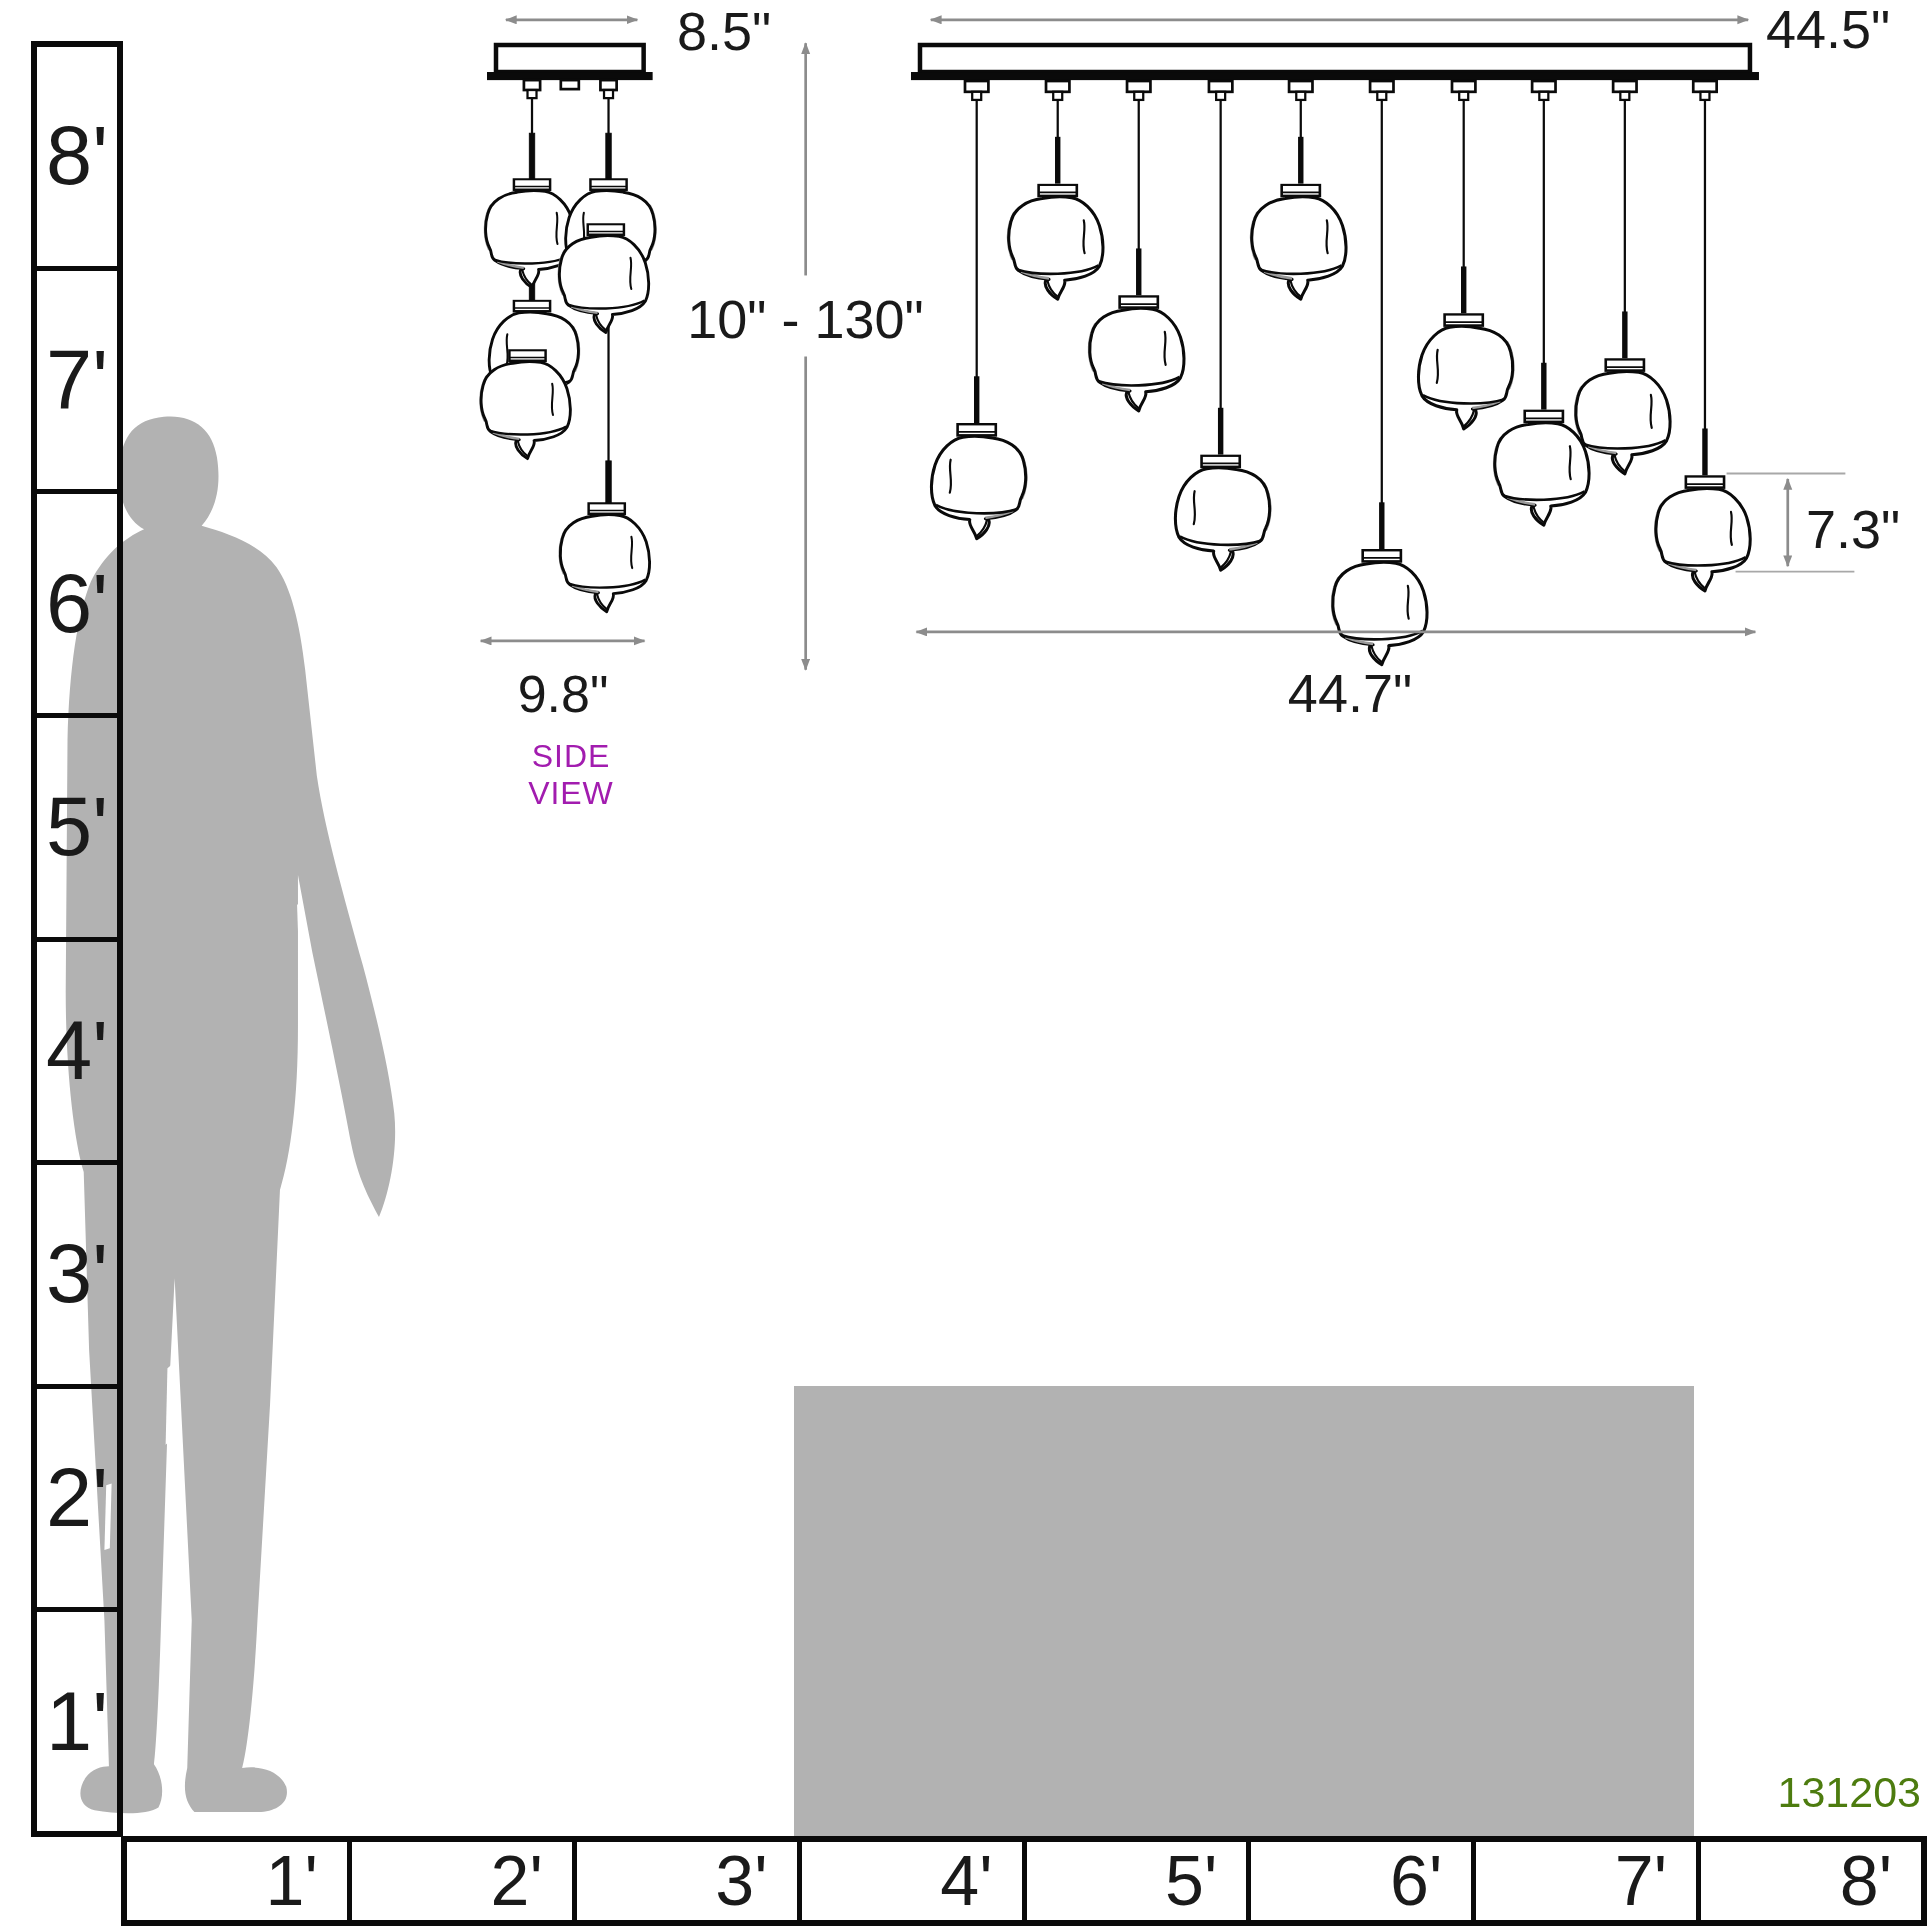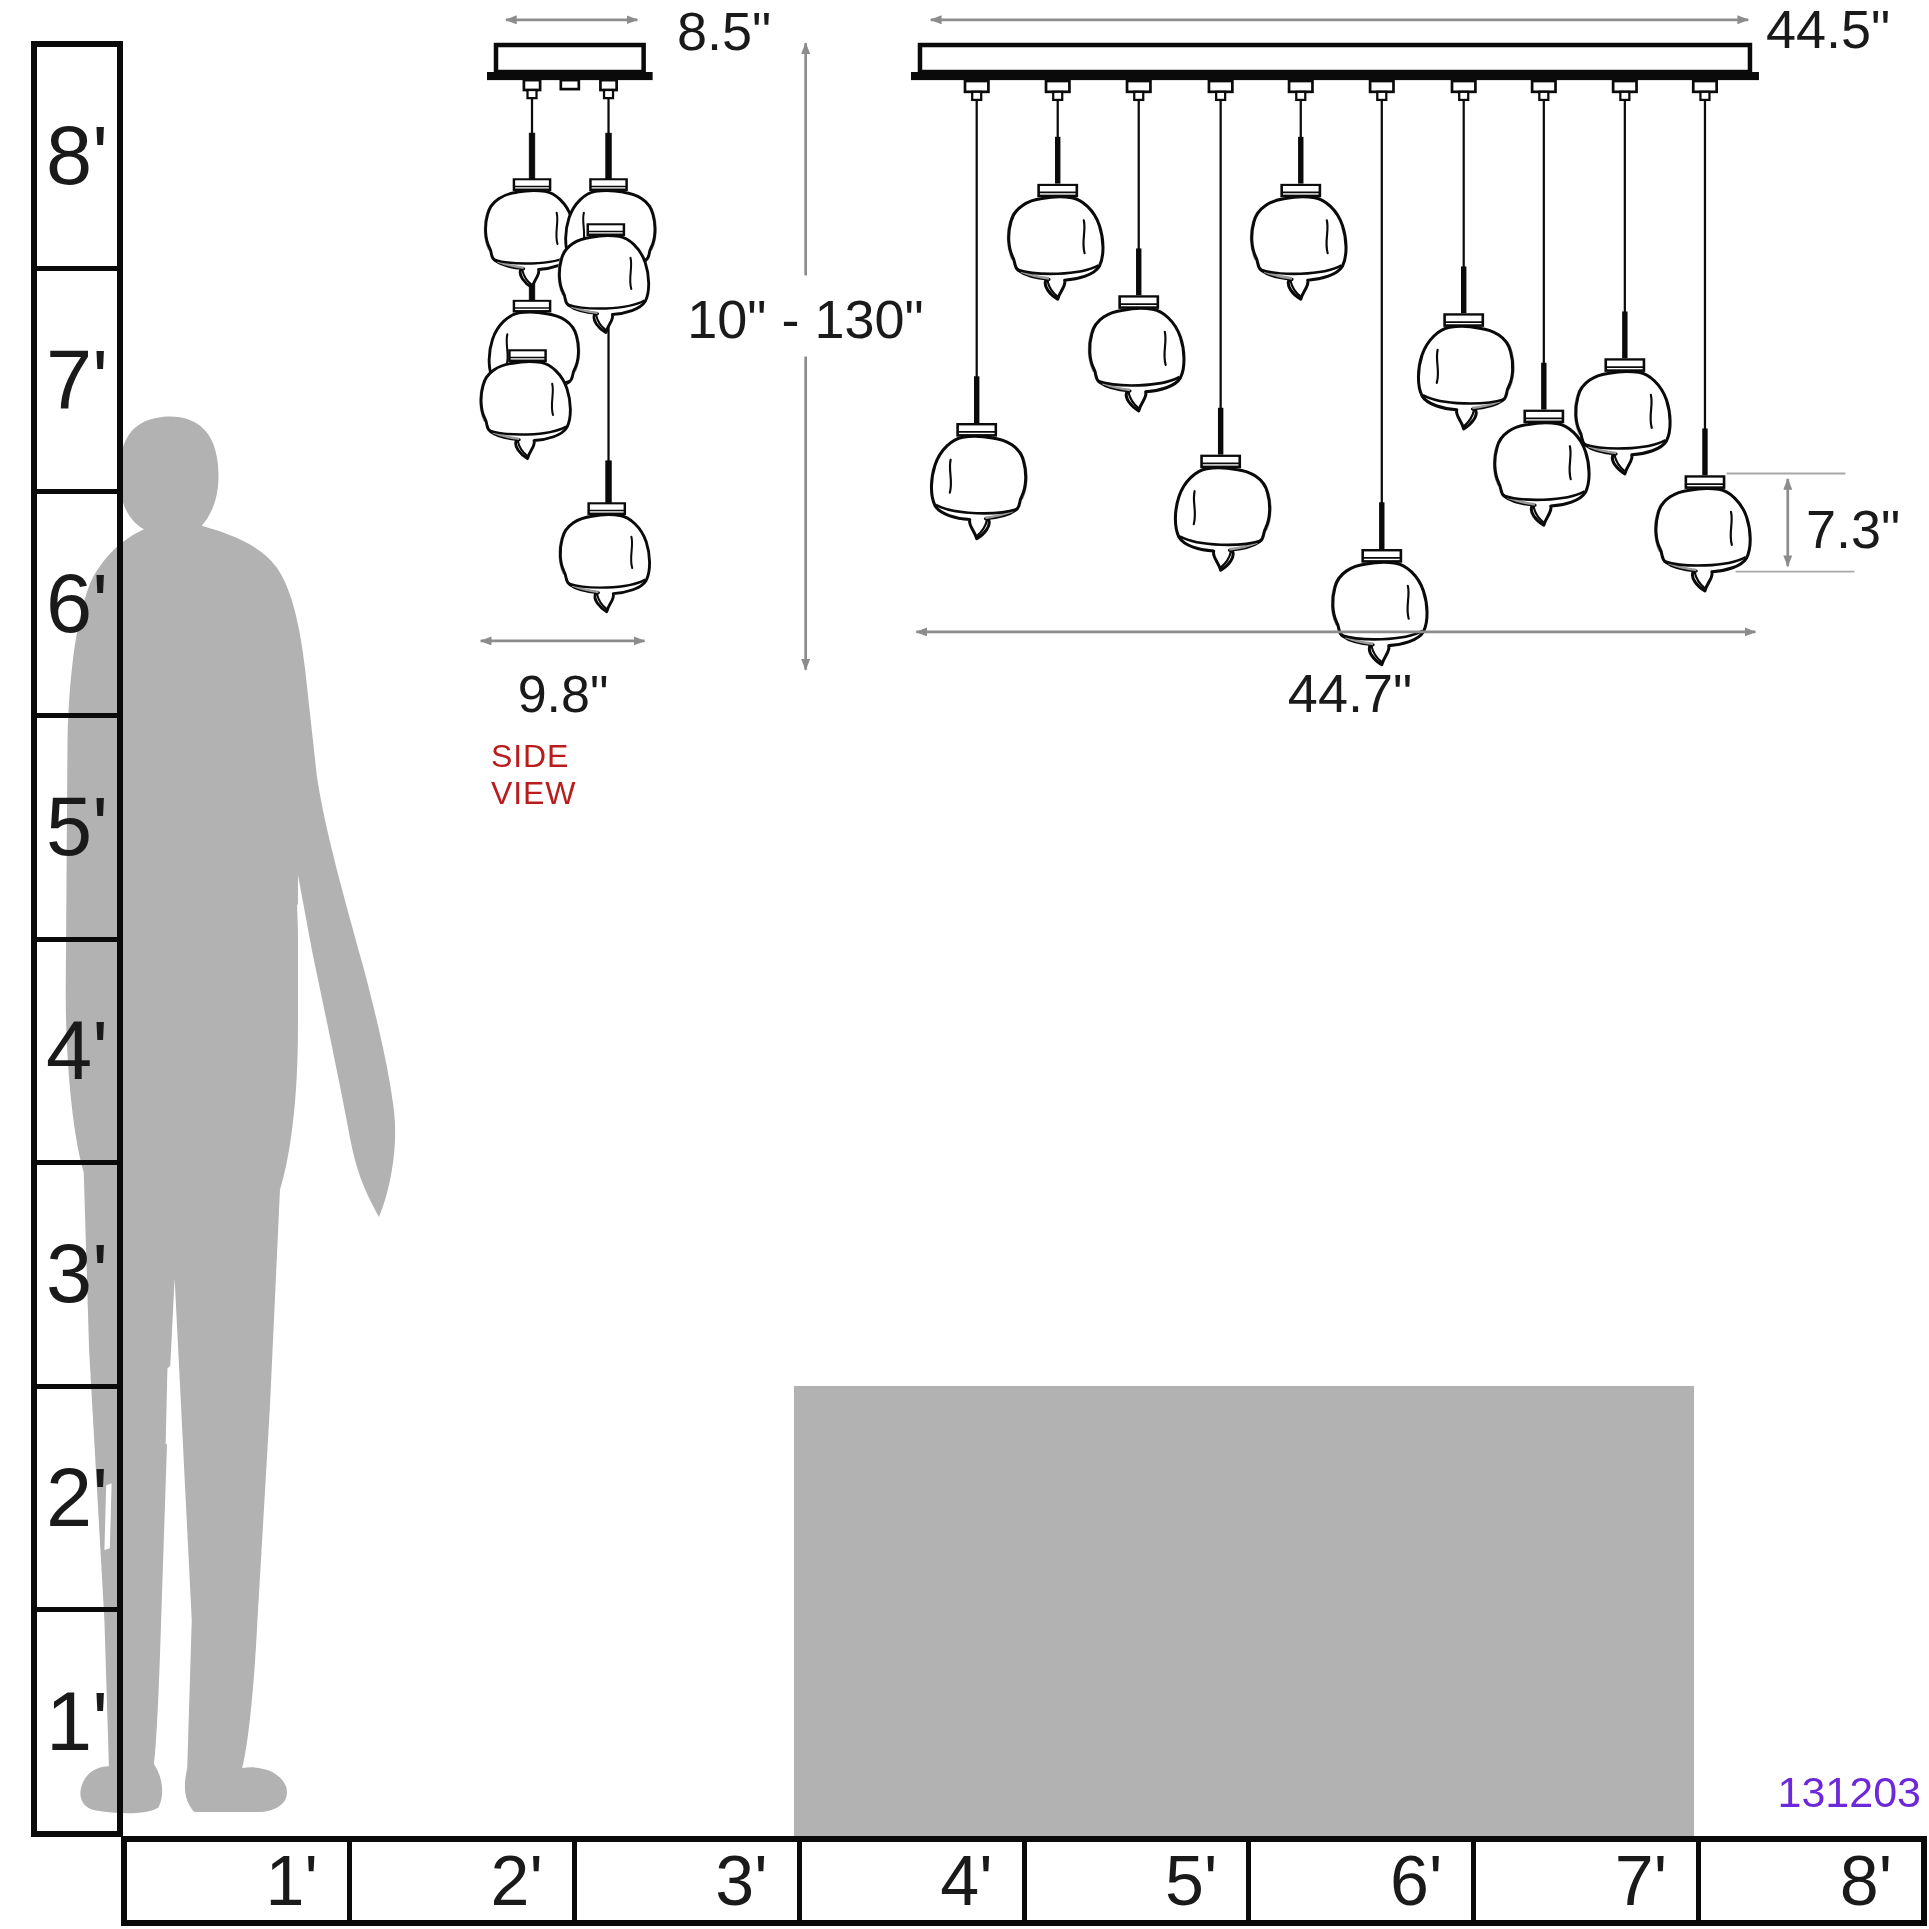--- a/index.html
+++ b/index.html
@@ -32,25 +32,25 @@
     position:absolute;left:121px;top:1836px;width:1806px;height:90px;
     border:6.3px solid #0a0a0a;box-sizing:border-box;display:flex;flex-direction:row;
     z-index:4;background:transparent;
   }
   .hcell{
     flex:1;border-left:5.4px solid #0a0a0a;display:flex;align-items:center;
     justify-content:flex-end;padding-right:29px;font-size:70px;box-sizing:border-box;
   }
   .hcell:first-child{border-left:none;}
   .part-number{
-    position:absolute;right:9px;top:1768px;font-size:43px;z-index:5;color:#6d28d9;
+    position:absolute;right:9px;top:1768px;font-size:43px;z-index:5;color:#4d7c0f;
   }
   .side-view-label{
-    position:absolute;left:491px;top:738px;width:160px;text-align:left;
-    font-size:32px;letter-spacing:0.9px;z-index:5;color:#b91c1c;
+    position:absolute;left:491px;top:738px;width:160px;text-align:center;
+    font-size:32px;letter-spacing:0.9px;z-index:5;color:#a21caf;
   }
 </style>
 </head>
 <body>
 
 <div id="page">
 
   <div class="island"></div>
 
   <svg id="diagram-svg" viewBox="0 0 2144 2144" xmlns="http://www.w3.org/2000/svg">

